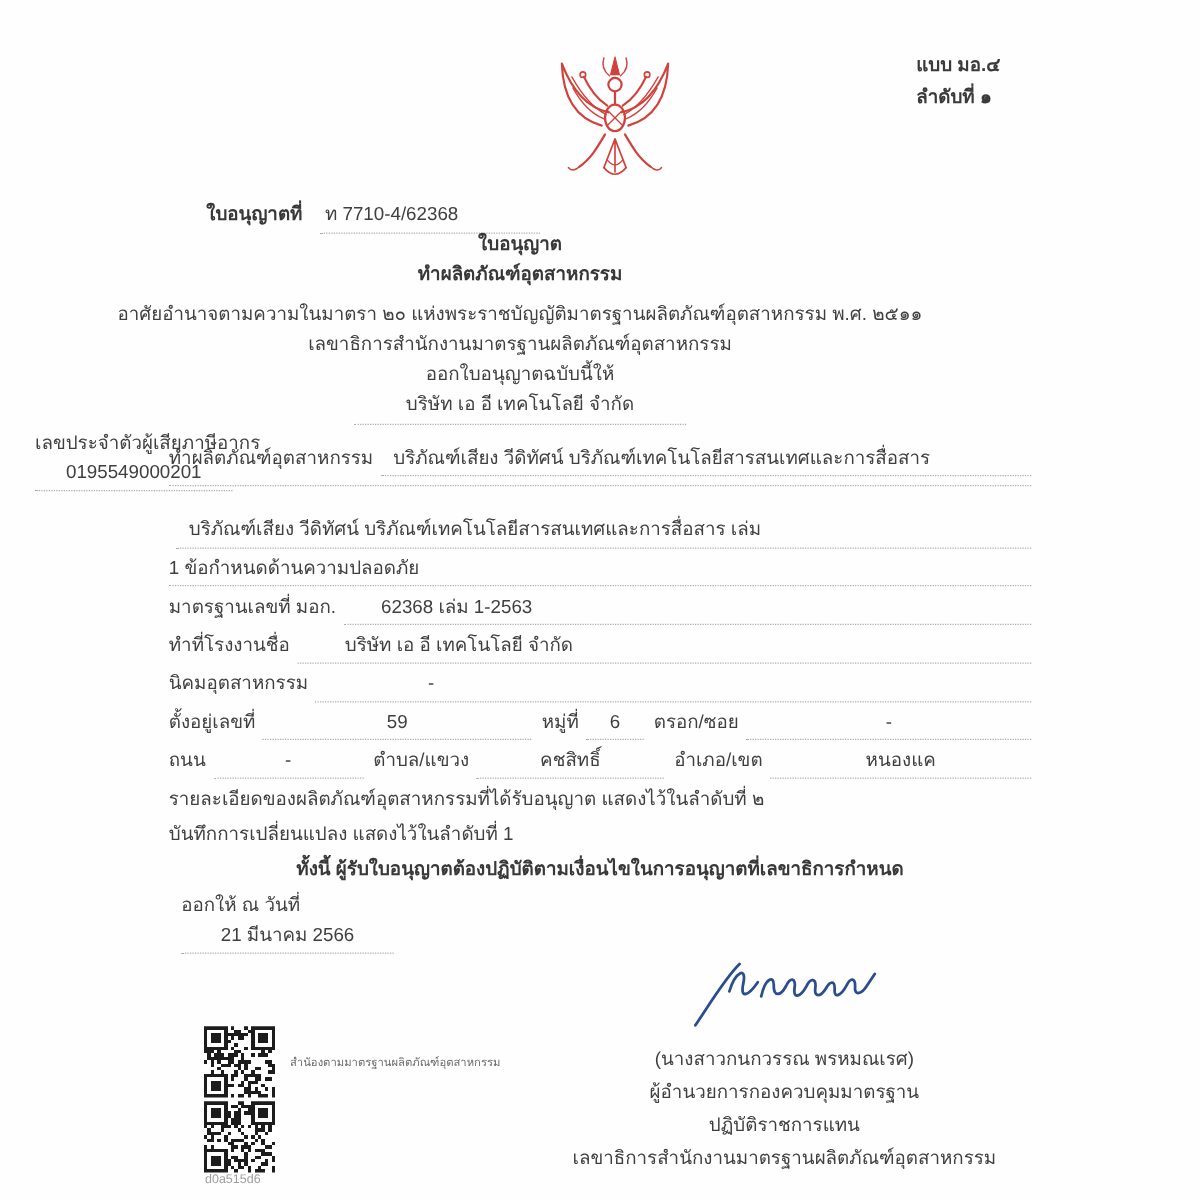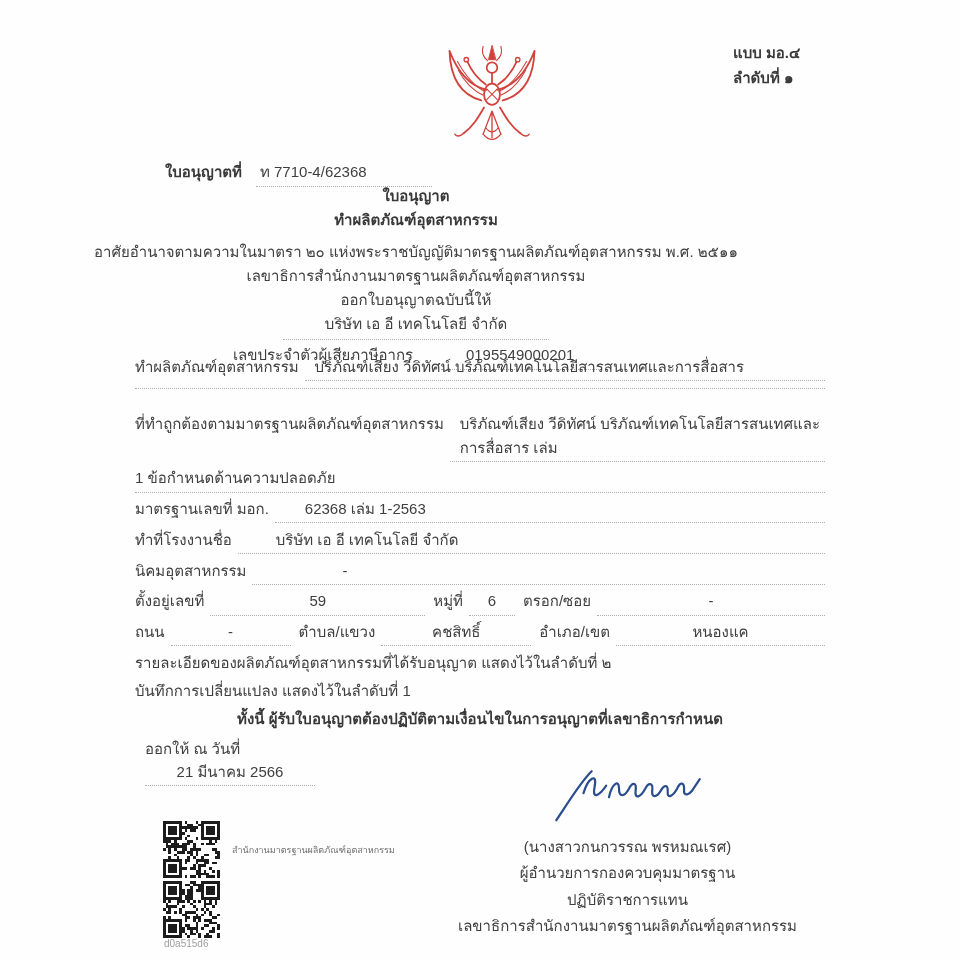--- a/index.html
+++ b/index.html
@@ -15,21 +15,21 @@
   .emblem{position:absolute;top:42px;left:438px;width:108px;height:124px;}
   
   .licenseno{position:absolute;top:160px;left:165px;display:flex;align-items:baseline;}
   .licenseno .val{margin-left:14px;min-width:168px;border-bottom:1.5px dotted #adadad;padding:0 4px 3px 4px;}
   
   .headblock{position:absolute;top:184px;left:0;width:832px;text-align:center;}
   .headblock .t1{font-weight:bold;color:#383838;}
   .headblock .t2{font-weight:bold;color:#383838;margin-bottom:8px;}
   .headblock div{margin-bottom:1px;}
   .company-line{display:inline-block;border-bottom:1.5px dotted #adadad;padding:0 42px 3px 42px;}
-  .taxrow{display:flex;justify-content:center;align-items:baseline;margin-top:3px;}
+  .taxrow{display:flex;justify-content:center;align-items:baseline;margin-top:3px;flex-direction:column;}
   .taxrow .val{margin-left:28px;min-width:158px;border-bottom:1.5px dotted #adadad;padding-bottom:3px;text-align:center;}
   
   .fields{position:absolute;top:355px;left:135px;width:690px;}
   .frow{display:flex;align-items:baseline;margin-bottom:4.5px;min-height:22px;}
   .frow .lbl{white-space:nowrap;}
   .val{border-bottom:1.5px dotted #adadad;padding-bottom:2px;margin-left:6px;}
   .val.fill{flex:1;}
   .val.ctr{text-align:center;}
   .w215{width:215px;} .w46{width:46px;} .w120{width:120px;} .w150{width:150px;} .w170{width:170px;}
   .fullline{border-bottom:1.5px dotted #adadad;padding-bottom:2px;margin-bottom:4.5px;min-height:22px;}
@@ -114,21 +114,20 @@
     <div class="frow">
       <span class="lbl">ทำผลิตภัณฑ์อุตสาหกรรม</span>
       <span class="val fill" style="padding-left:10px;">บริภัณฑ์เสียง วีดิทัศน์ บริภัณฑ์เทคโนโลยีสารสนเทศและการสื่อสาร</span>
     </div>
 
     <div class="frow">
       <span class="val fill" style="margin-left:0;"></span>
     </div>
 
     <div class="frow">
-      <span class="lbl">ที่ทำถูกต้องตามมาตรฐานผลิตภัณฑ์อุตสาหกรรม</span>
       <span class="val fill" style="padding-left:10px;">บริภัณฑ์เสียง วีดิทัศน์ บริภัณฑ์เทคโนโลยีสารสนเทศและการสื่อสาร เล่ม</span>
     </div>
 
     <div class="fullline">
       <span>1 ข้อกำหนดด้านความปลอดภัย</span>
     </div>
 
     <div class="frow">
       <span class="lbl">มาตรฐานเลขที่ มอก.</span>
       <span class="val fill" style="padding-left:30px;">62368 เล่ม 1-2563</span>
@@ -317,21 +316,21 @@
             <rect x="0" y="0" width="7" height="7" fill="#1c1c1c"></rect>
             <rect x="1" y="1" width="5" height="5" fill="#fff"></rect>
             <rect x="2" y="2" width="3" height="3" fill="#1c1c1c"></rect>
             <rect x="14" y="0" width="7" height="7" fill="#1c1c1c"></rect>
             <rect x="15" y="1" width="5" height="5" fill="#fff"></rect>
             <rect x="16" y="2" width="3" height="3" fill="#1c1c1c"></rect>
             <rect x="0" y="14" width="7" height="7" fill="#1c1c1c"></rect>
             <rect x="1" y="15" width="5" height="5" fill="#fff"></rect>
             <rect x="2" y="16" width="3" height="3" fill="#1c1c1c"></rect>
           </svg></div>
-      <div class="qrcap1">สำนักงานมาตรฐานผลิตภัณฑ์อุตสาหกรรม</div>
+      <div class="qrcap1">สำนัองตามมาตรฐานผลิตภัณฑ์อุตสาหกรรม</div>
     </div>
     <div class="qr2wrap">
       <div class="qr" id="qr2"><svg viewBox="0 0 21 21" width="100%" height="100%" shape-rendering="crispEdges">
             <rect width="21" height="21" fill="#fff"></rect>
             <rect x="10" y="0" width="1" height="1" fill="#1c1c1c"></rect>
             <rect x="11" y="0" width="1" height="1" fill="#1c1c1c"></rect>
             <rect x="8" y="1" width="1" height="1" fill="#1c1c1c"></rect>
             <rect x="9" y="1" width="1" height="1" fill="#1c1c1c"></rect>
             <rect x="11" y="1" width="1" height="1" fill="#1c1c1c"></rect>
             <rect x="12" y="1" width="1" height="1" fill="#1c1c1c"></rect>

